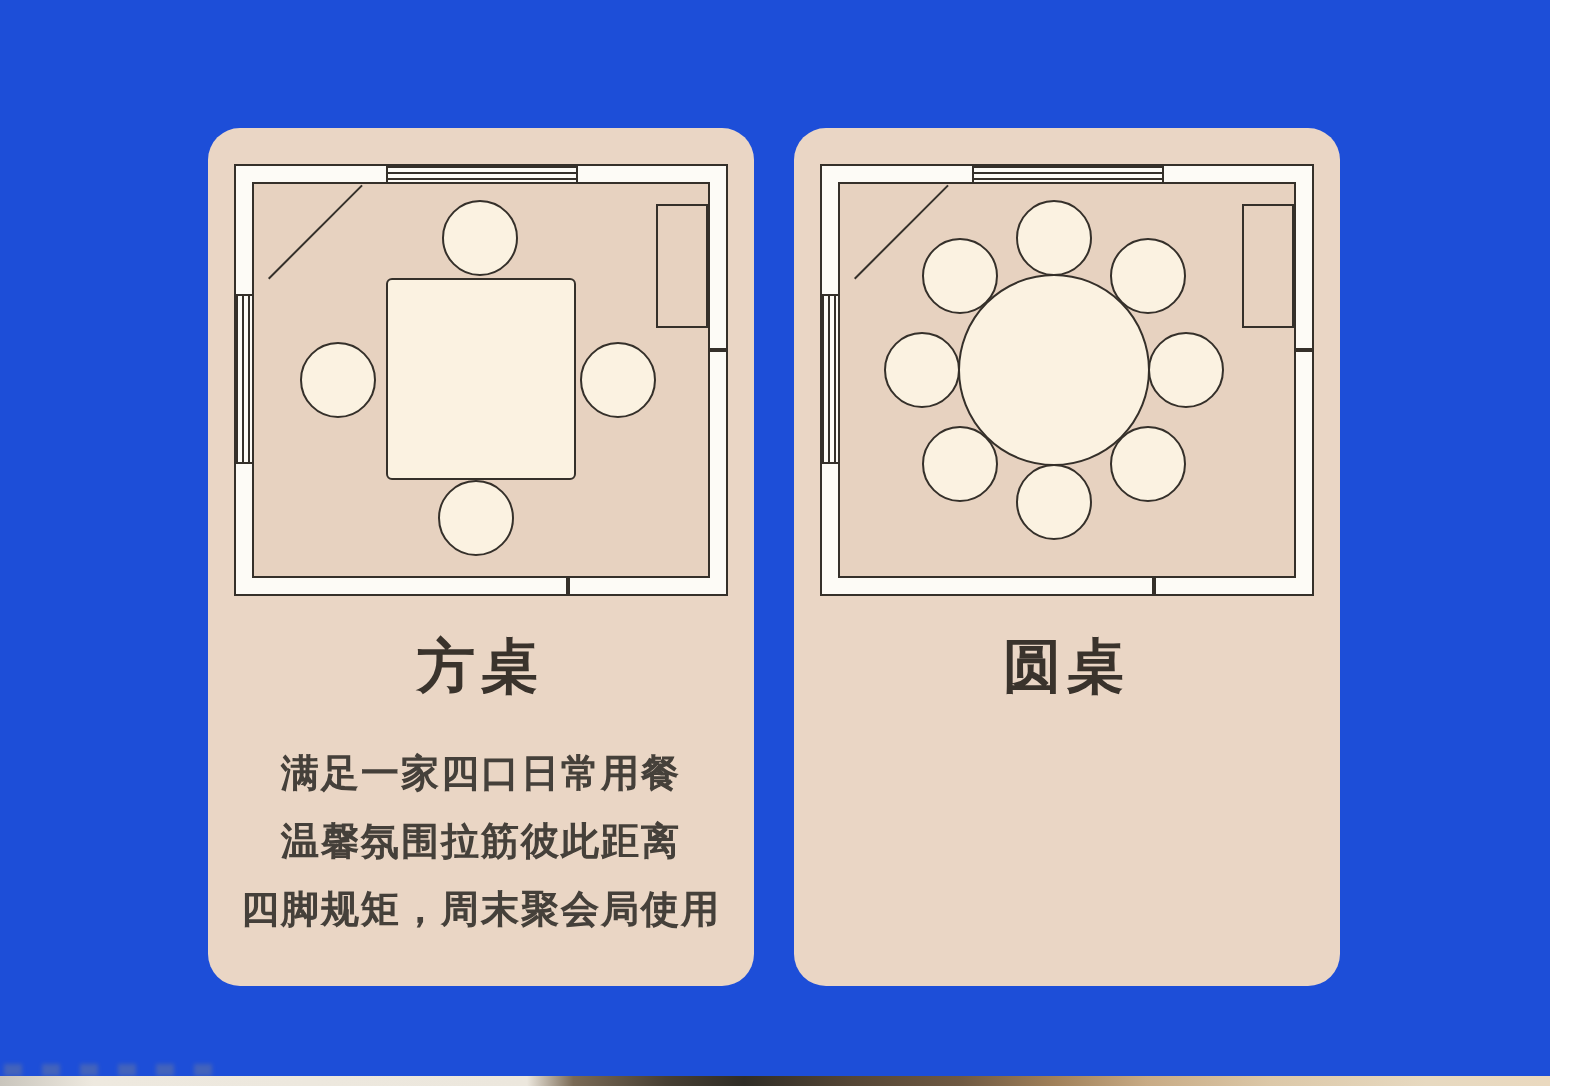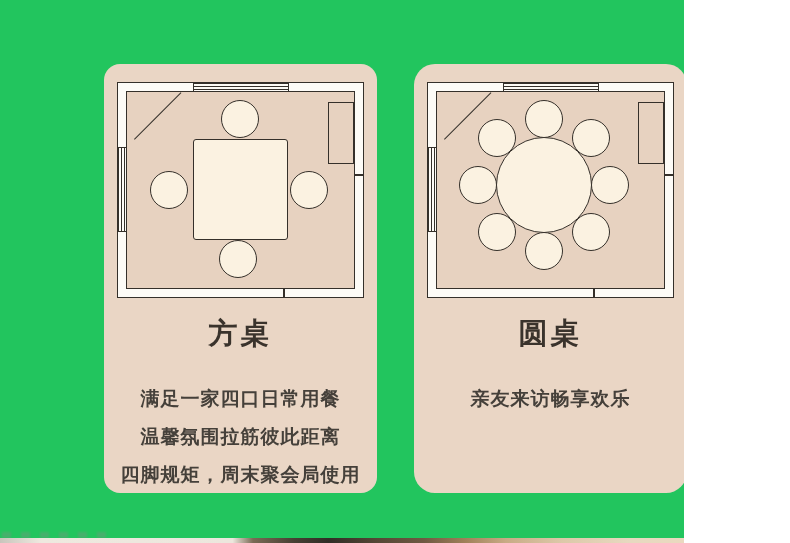--- a/index.html
+++ b/index.html
@@ -1,22 +1,22 @@
 <!DOCTYPE html>
 <html><head>
 <meta charset="utf-8">
 <style>
   html,body{margin:0;padding:0;}
   body{width:790px;height:543px;font-family:"Liberation Sans",sans-serif;}
-  .canvas{position:relative;width:684px;height:543px;background:#22c55e;overflow:hidden;}
+  .canvas{position:relative;width:775px;height:543px;background:#1d4ed8;overflow:hidden;}
 
   
   .card{position:absolute;top:64px;width:273px;height:429px;background:#ead6c5;border-radius:16px;}
   .card.left{left:104px;}
-  .card.right{left:414px;border-radius:21px;}
+  .card.right{left:397px;}
 
   
   .plan{position:absolute;left:13px;top:18px;width:247px;height:216px;
         background:#fdfbf6;border:1.5px solid #35302a;box-sizing:border-box;}
   .room{position:absolute;left:8px;top:8px;right:8px;bottom:8px;
         background:#e7d2c0;border:1.5px solid #35302a;}
   .window-top{position:absolute;top:0;left:75px;width:96px;height:8px;
         box-sizing:border-box;border-left:1.5px solid #35302a;border-right:1.5px solid #35302a;
         background:repeating-linear-gradient(180deg,#35302a 0,#35302a 1px,#fdfbf6 1px,#fdfbf6 3px);}
   .window-left{position:absolute;left:0;top:64px;width:8px;height:85px;
@@ -43,21 +43,21 @@
   .rd-n{left:97px;top:17px;}  .rd-s{left:97px;top:149px;}
   .rd-w{left:31px;top:83px;}  .rd-e{left:163px;top:83px;}
   .rd-ne{left:144px;top:36px;}.rd-nw{left:50px;top:36px;}
   .rd-se{left:144px;top:130px;}.rd-sw{left:50px;top:130px;}
 
   
   .card-title{position:absolute;top:250px;left:0;width:100%;text-align:center;
         font-size:29px;font-weight:600;color:#3a332c;letter-spacing:3px;}
   .card-desc{position:absolute;top:307px;left:0;width:100%;text-align:center;
         font-size:19px;font-weight:600;color:#45403a;letter-spacing:1px;}
-  .card-desc p{margin:17px 0 13px;line-height:21px;}
+  .card-desc p{margin:6px 0 13px;line-height:21px;}
 
   
   .bottom-strip{position:absolute;left:0;bottom:0;width:100%;height:5px;
         background:linear-gradient(90deg,#c9c5bc 0,#eee9df 6%,#ece7dd 34%,#7a6a55 37%,
         #473f33 43%,#302d26 48%,#554635 55%,#6f5942 62%,#a08059 68%,#c8ab85 74%,
         #dcc8a8 82%,#e7d9c0 92%,#ead9bf 100%);}
   .watermark{position:absolute;left:2px;bottom:5px;width:105px;height:6px;opacity:.35;
         background:repeating-linear-gradient(90deg,#8a8a86 0 9px,transparent 9px 19px);
         filter:blur(1px);}
 </style>
@@ -103,19 +103,18 @@
       <div class="chair rd-ne"></div>
       <div class="chair rd-e"></div>
       <div class="chair rd-se"></div>
       <div class="chair rd-s"></div>
       <div class="chair rd-sw"></div>
       <div class="chair rd-w"></div>
       <div class="chair rd-nw"></div>
     </div>
     <div class="card-title">圆桌</div>
     <div class="card-desc">
-      <p>亲友来访畅享欢乐</p>
     </div>
   </div>
 
   <div class="watermark"></div>
   <div class="bottom-strip"></div>
 </div>
 
 </body></html>

